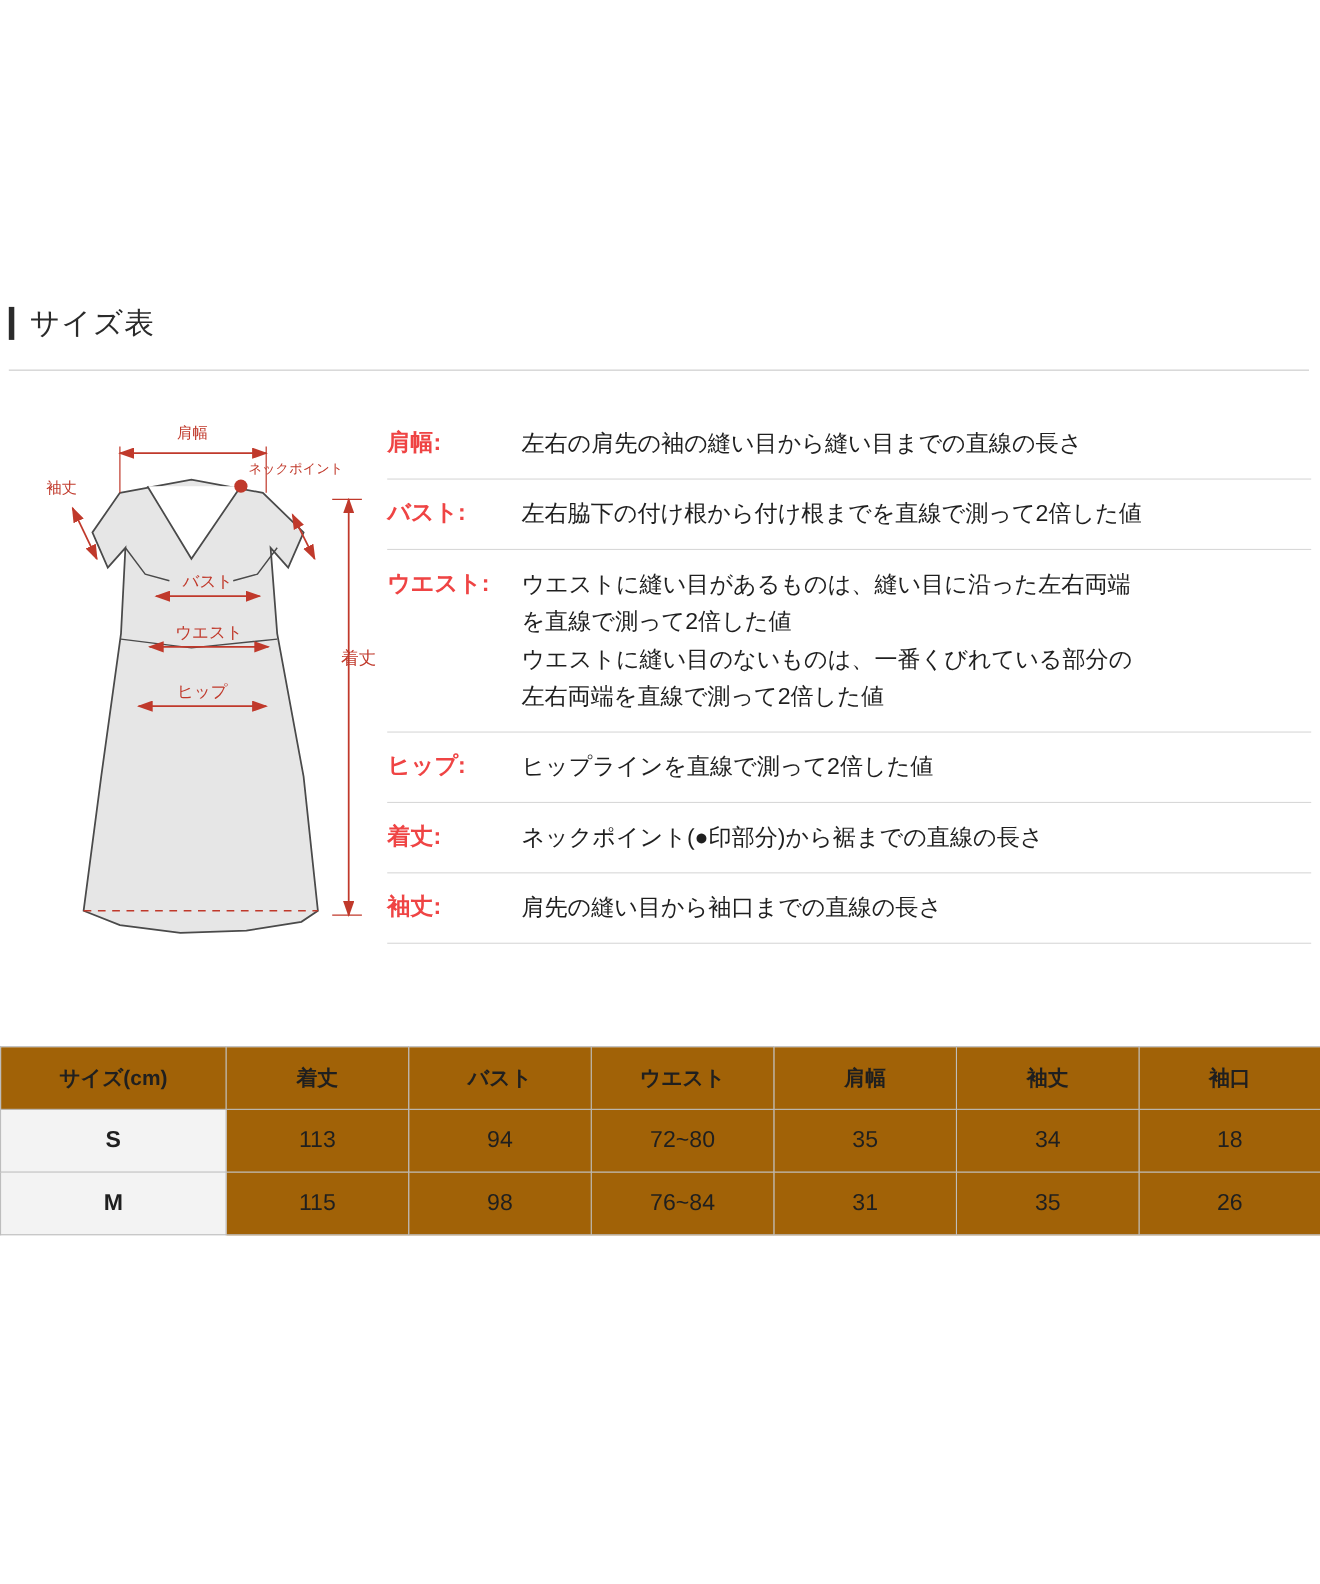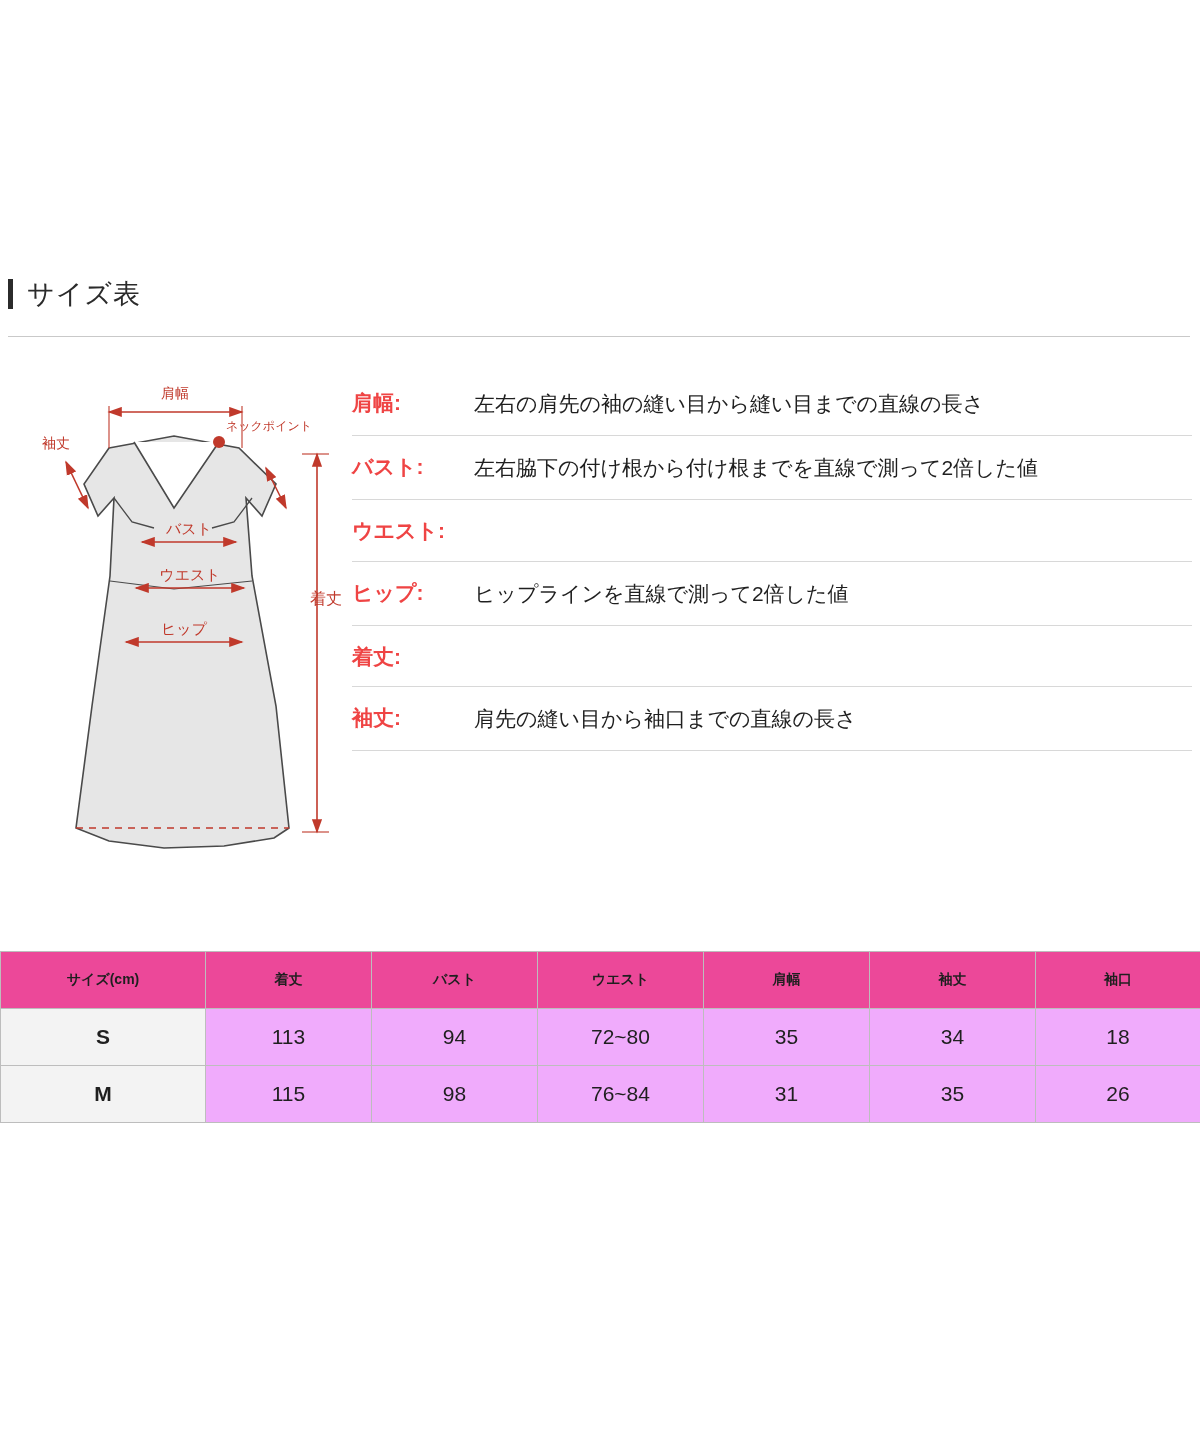--- a/index.html
+++ b/index.html
@@ -101,29 +101,29 @@
   }
   .size-table th, .size-table td {
     border: 1px solid #bdbdbd;
     text-align: center;
     font-size: 21px;
     color: #1f1f1f;
     height: 54px;
     vertical-align: middle;
   }
   .size-table thead th {
-    background: #ec4899;
+    background: #a16207;
     font-weight: bold;
-    font-size: 14px;
+    font-size: 19px;
   }
   .size-table tbody td:first-child {
     background: #f3f3f3;
     font-weight: bold;
   }
-  .size-table tbody td { background: #f0abfc; }
+  .size-table tbody td { background: #a16207; }
   .size-table col.c0 { width: 205px; }
   .size-table col.c1 { width: 166px; }
   .size-table col.c2 { width: 166px; }
   .size-table col.c3 { width: 166px; }
   .size-table col.c4 { width: 166px; }
   .size-table col.c5 { width: 166px; }
   .size-table col.c6 { width: 165px; }
 </style>
 </head>
 <body>
@@ -204,31 +204,40 @@
 
     <div class="def-row">
       <div class="def-term">バスト:</div>
       <div class="def-desc">
         <div>左右脇下の付け根から付け根までを直線で測って2倍した値</div>
       </div>
     </div>
 
     <div class="def-row">
       <div class="def-term">ウエスト:</div>
+      <div class="def-desc">
+        <div>ウエストに縫い目があるものは、縫い目に沿った左右両端</div>
+        <div>を直線で測って2倍した値</div>
+        <div>ウエストに縫い目のないものは、一番くびれている部分の</div>
+        <div>左右両端を直線で測って2倍した値</div>
+      </div>
     </div>
 
     <div class="def-row">
       <div class="def-term">ヒップ:</div>
       <div class="def-desc">
         <div>ヒップラインを直線で測って2倍した値</div>
       </div>
     </div>
 
     <div class="def-row">
       <div class="def-term">着丈:</div>
+      <div class="def-desc">
+        <div>ネックポイント(●印部分)から裾までの直線の長さ</div>
+      </div>
     </div>
 
     <div class="def-row">
       <div class="def-term">袖丈:</div>
       <div class="def-desc">
         <div>肩先の縫い目から袖口までの直線の長さ</div>
       </div>
     </div>
 
   </div>

